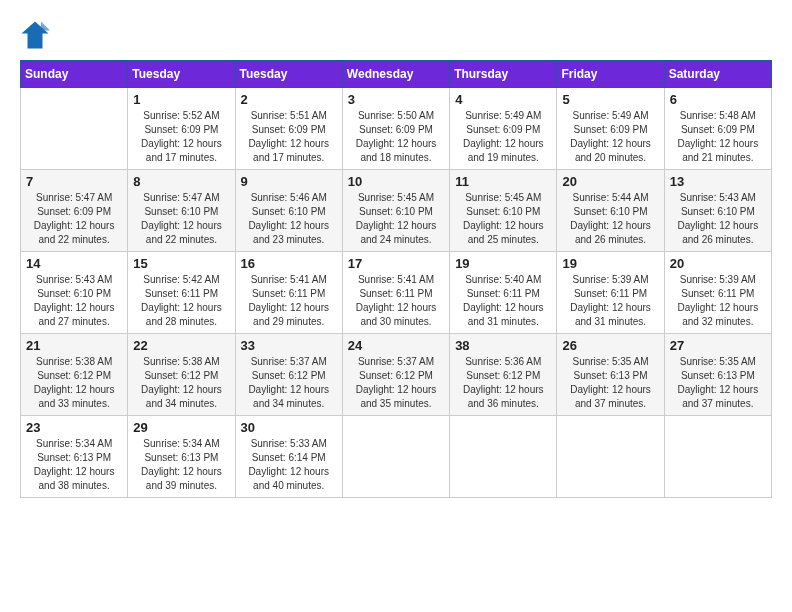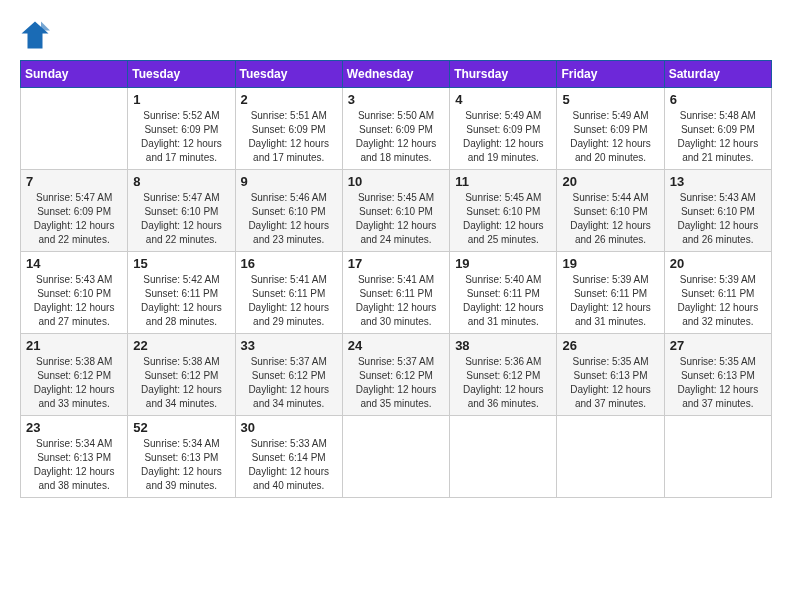--- a/index.html
+++ b/index.html
@@ -244,21 +244,21 @@
           <span class="day-number">27</span>
           <div class="day-info">Sunrise: 5:35 AM<br>Sunset: 6:13 PM<br>Daylight: 12 hours<br>and 37 minutes.</div>
         </td>
       </tr>
       <tr>
         <td>
           <span class="day-number">23</span>
           <div class="day-info">Sunrise: 5:34 AM<br>Sunset: 6:13 PM<br>Daylight: 12 hours<br>and 38 minutes.</div>
         </td>
         <td>
-          <span class="day-number">52</span>
+          <span class="day-number">29</span>
           <div class="day-info">Sunrise: 5:34 AM<br>Sunset: 6:13 PM<br>Daylight: 12 hours<br>and 39 minutes.</div>
         </td>
         <td>
           <span class="day-number">30</span>
           <div class="day-info">Sunrise: 5:33 AM<br>Sunset: 6:14 PM<br>Daylight: 12 hours<br>and 40 minutes.</div>
         </td>
         <td class="empty-cell"></td>
         <td class="empty-cell"></td>
         <td class="empty-cell"></td>
         <td class="empty-cell"></td>

